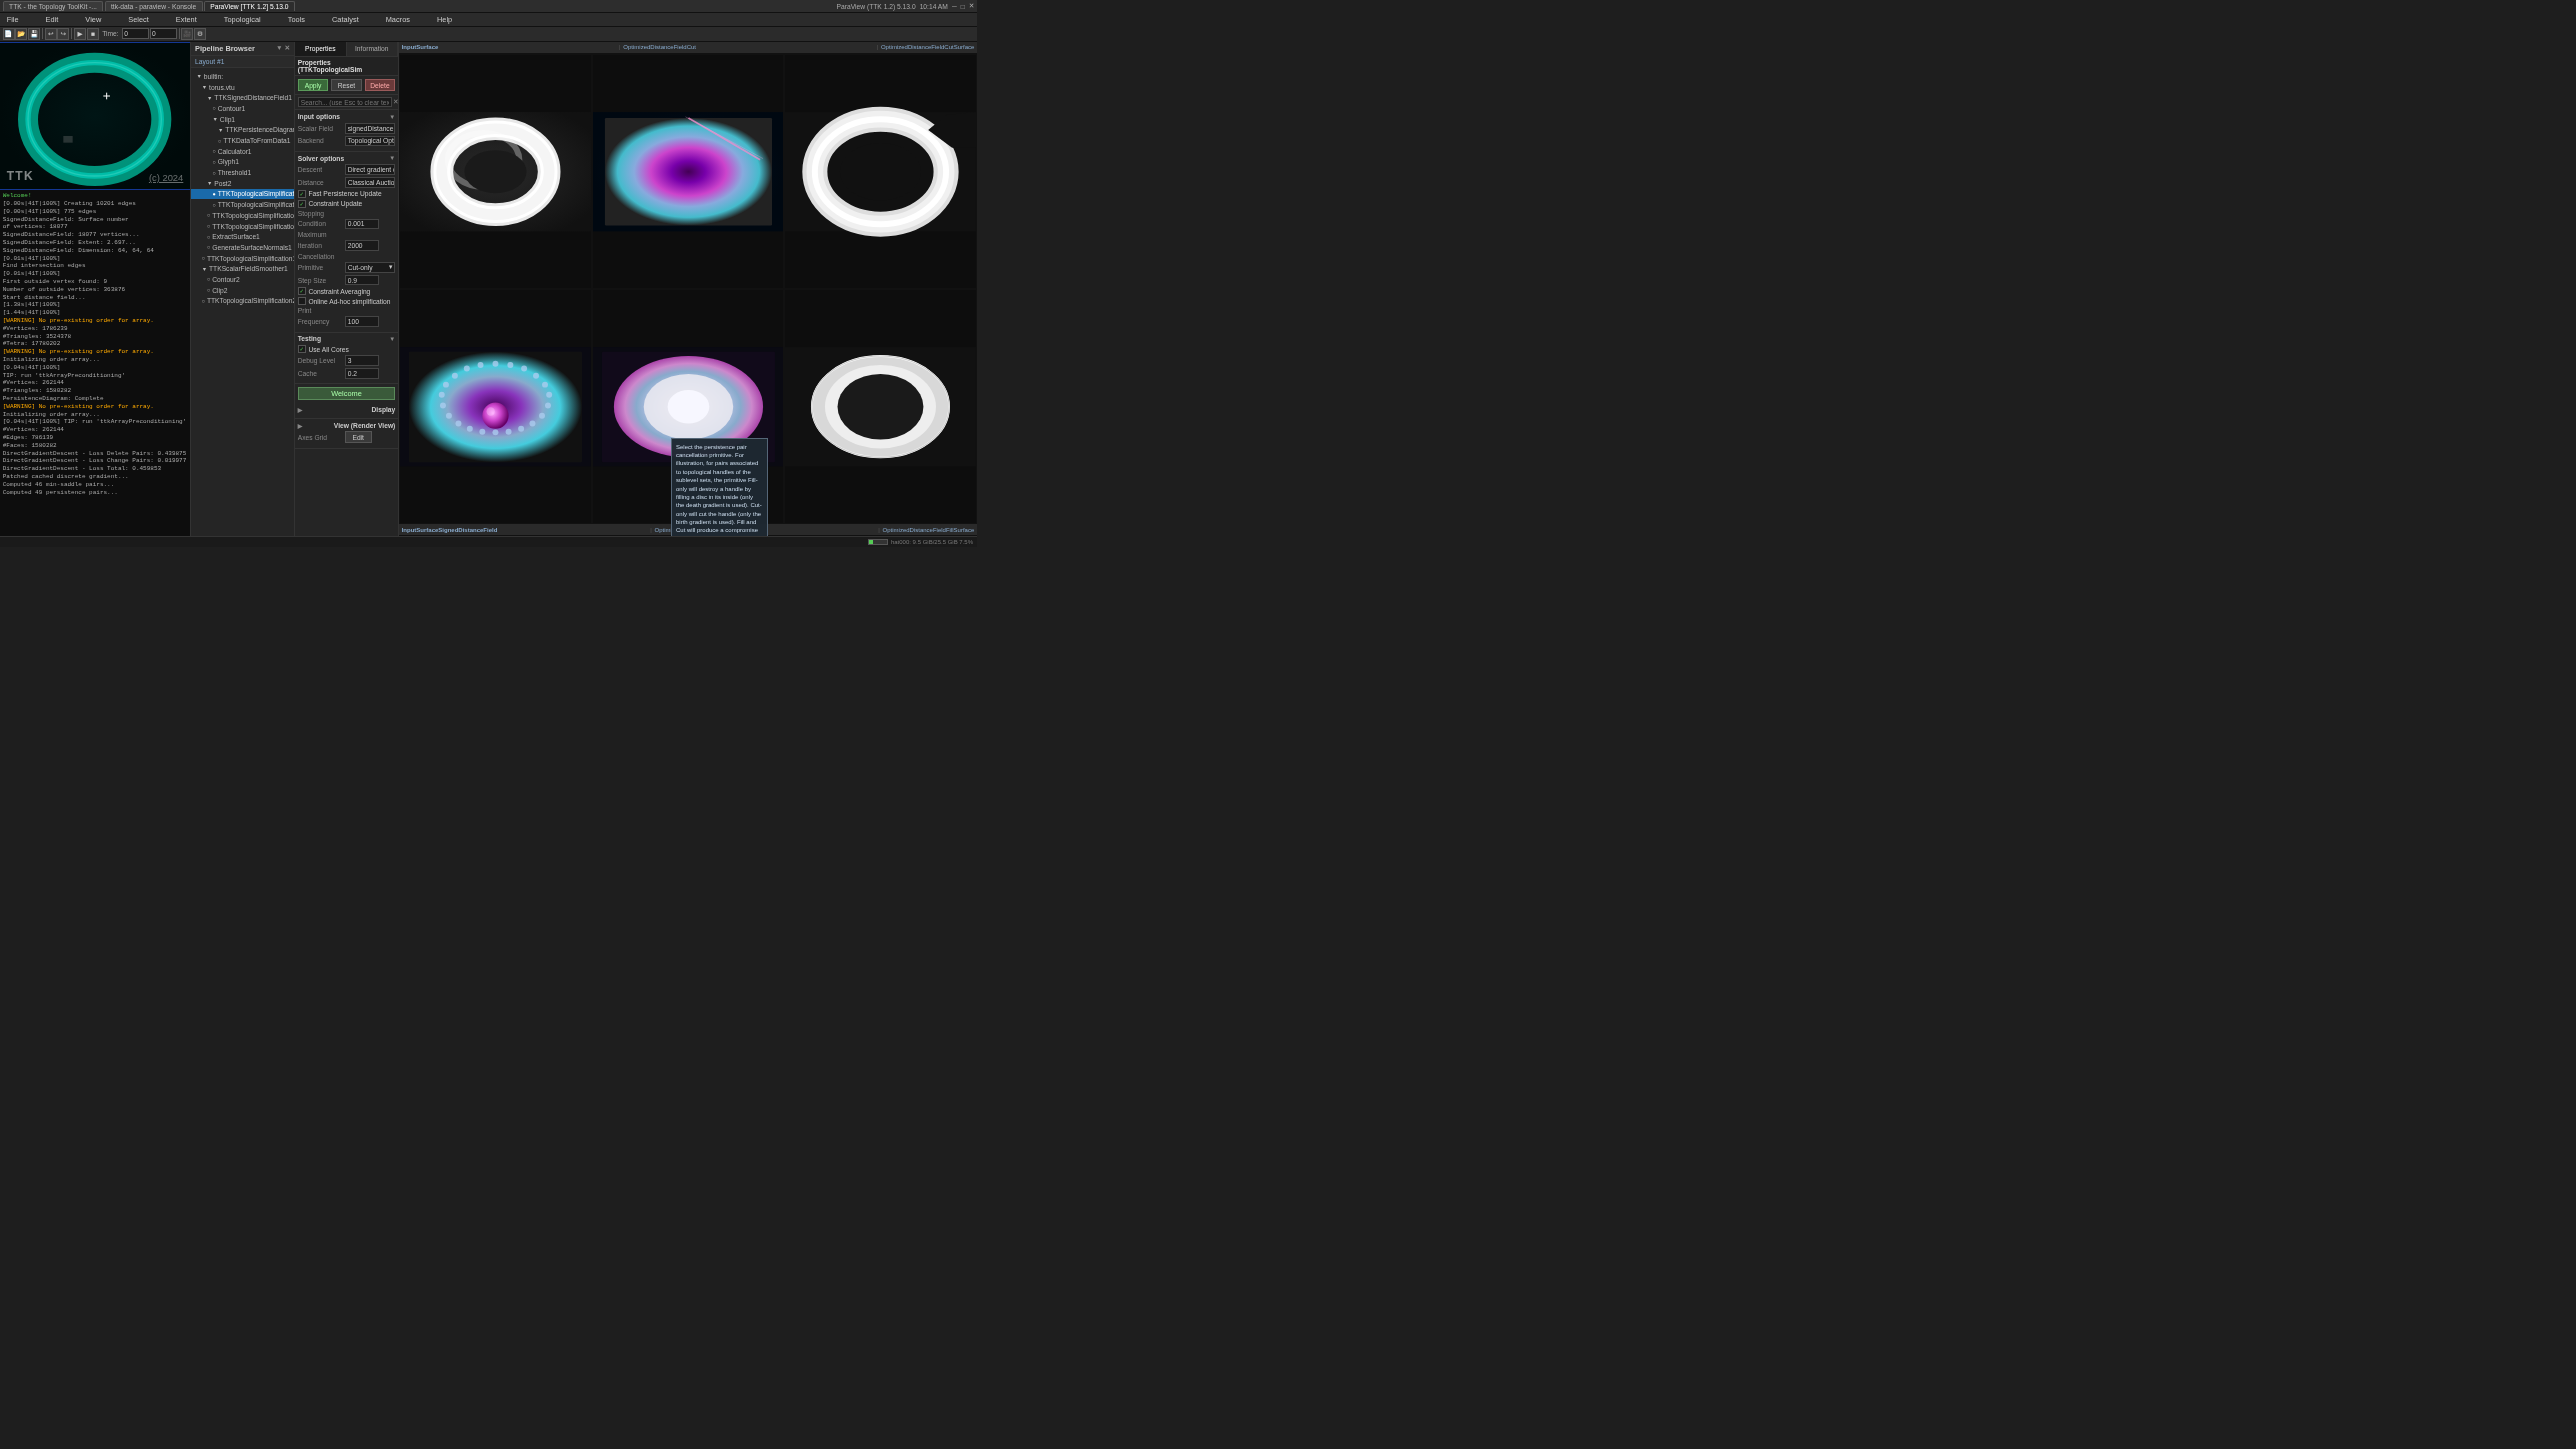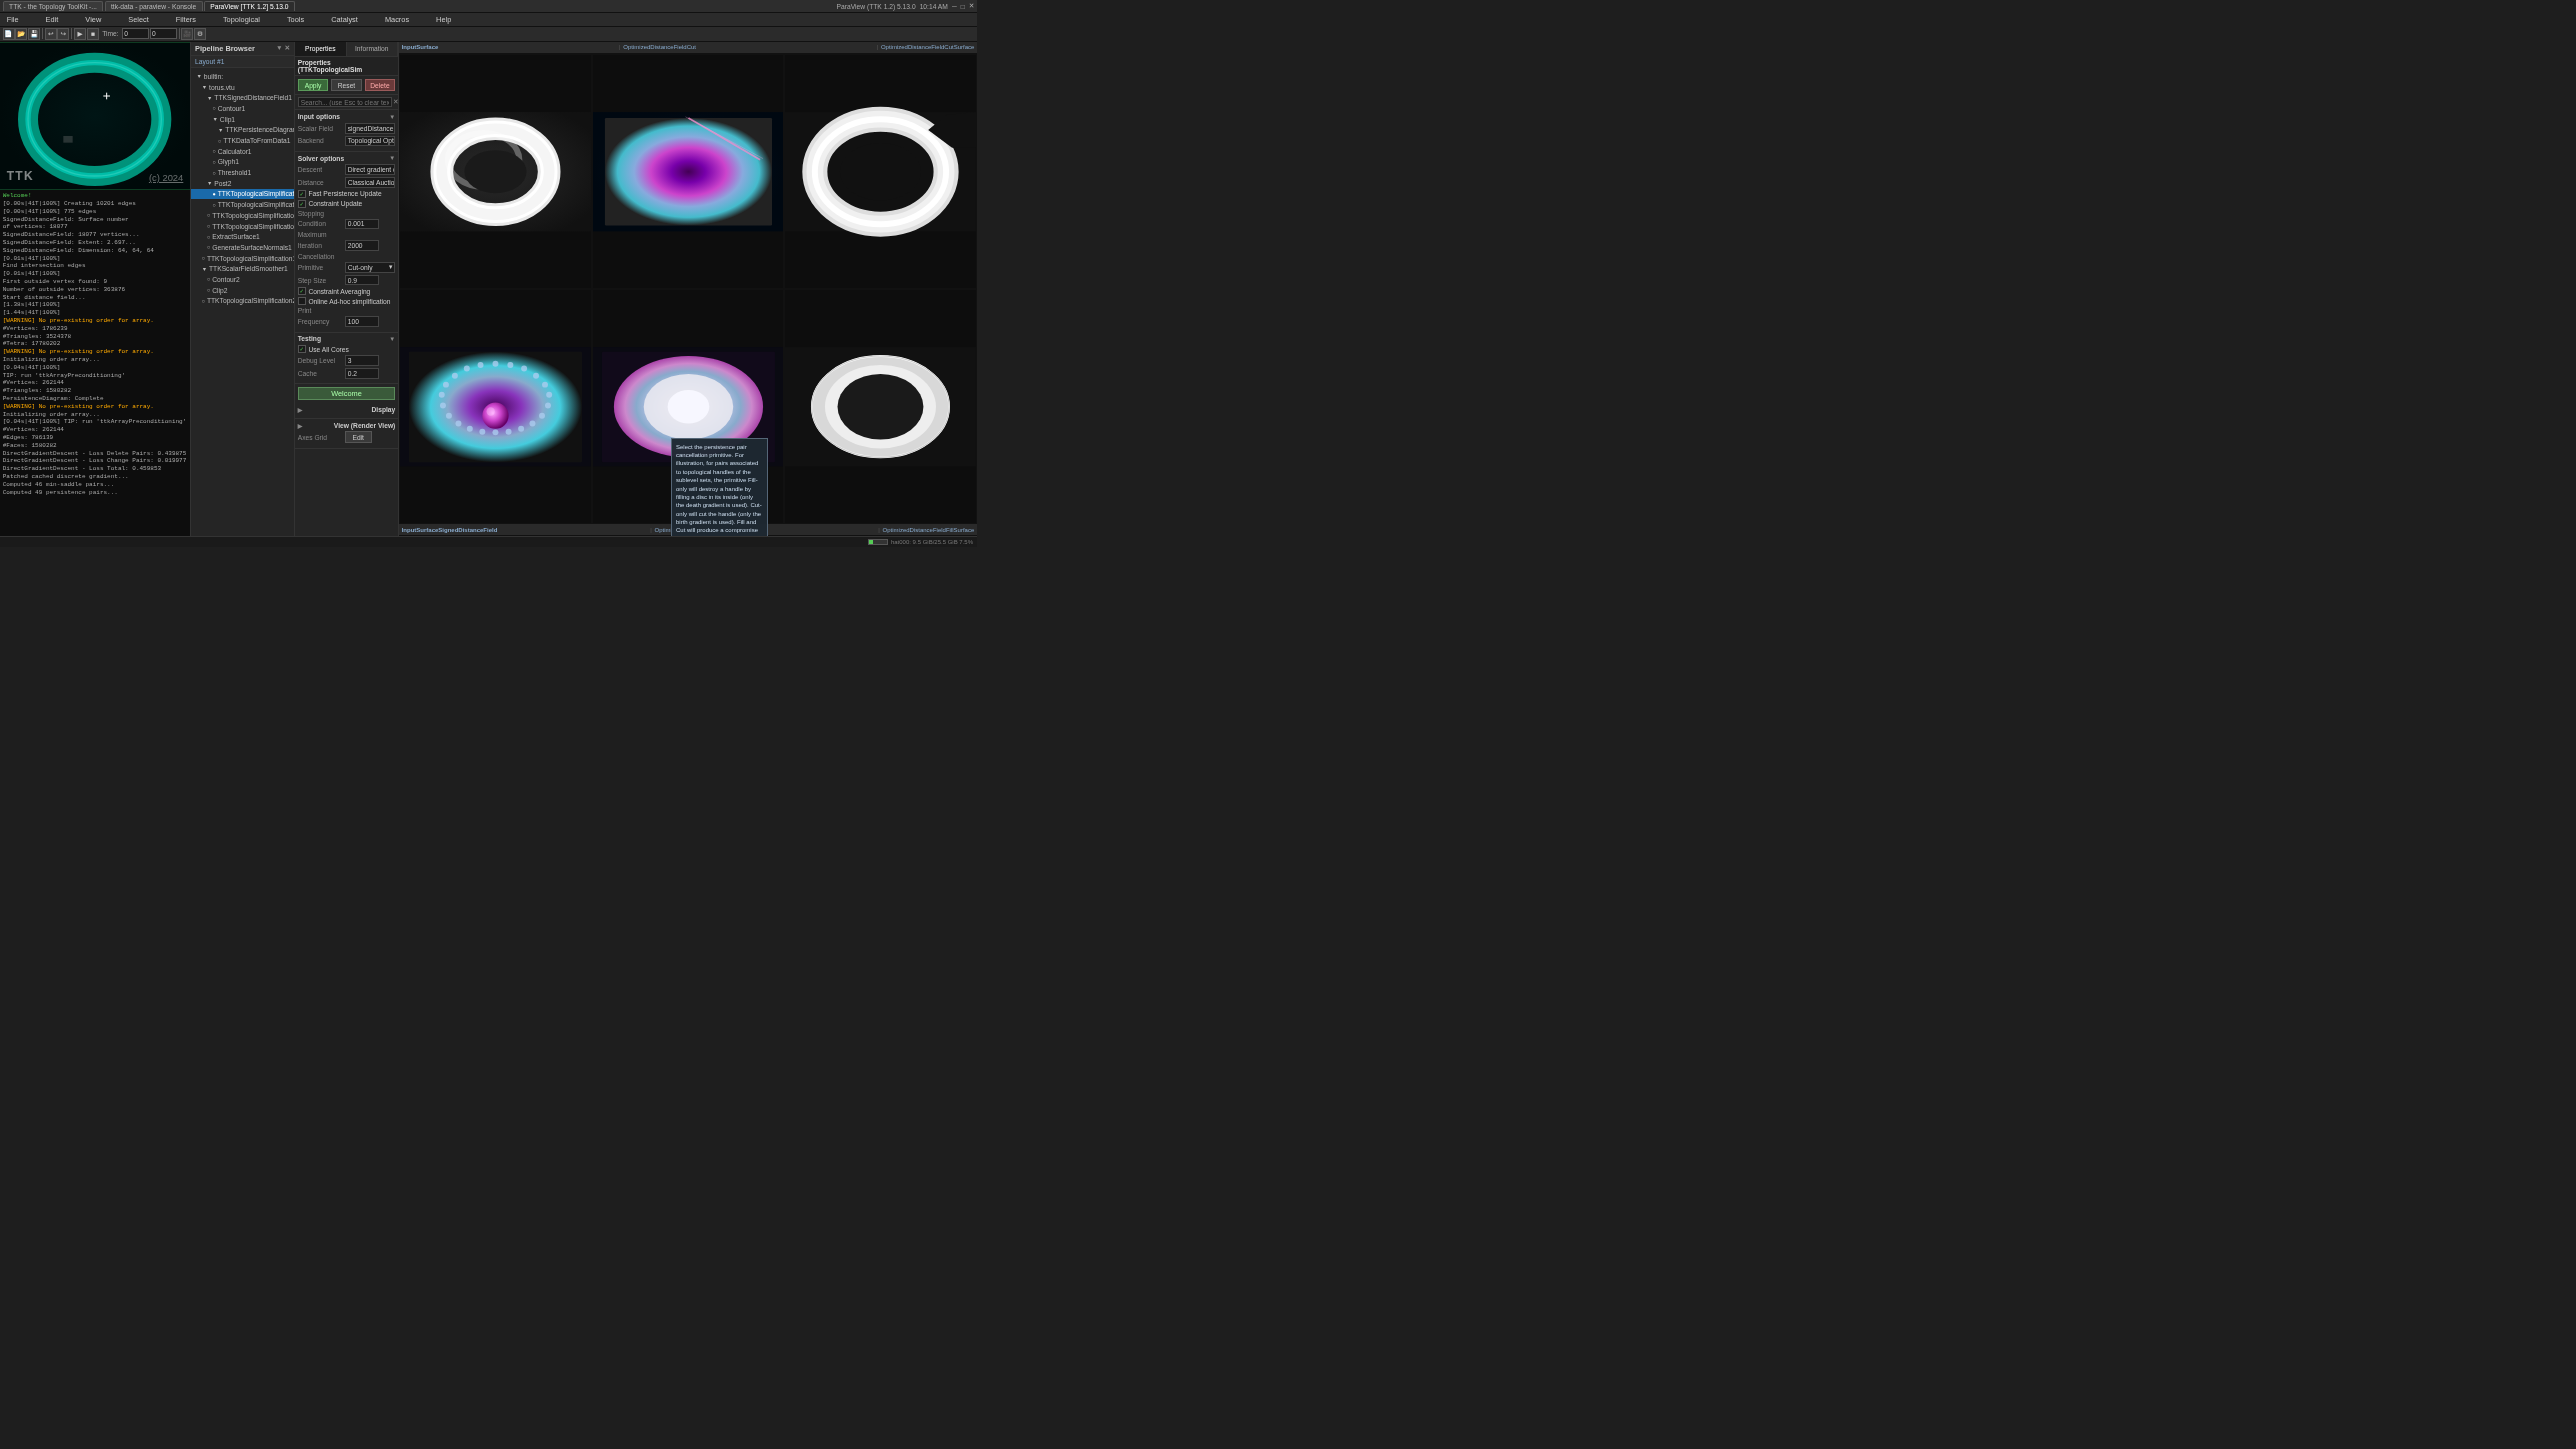--- a/index.html
+++ b/index.html
@@ -126,21 +126,21 @@
       width: 191px;
       background: #0d0d0d;
       display: flex;
       flex-direction: column;
       flex-shrink: 0;
       border-right: 1.3px solid #333;
       overflow: hidden;
     }
     .torus-preview {
       height: 148px;
-      background: #14532d;
+      background: #1d4ed8;
       position: relative;
       display: flex;
       align-items: center;
       overflow: hidden;
     }
     .ttk-watermark {
       position: absolute;
       bottom: 6.7px;
       left: 6.7px;
       font-size: 12px;
@@ -482,21 +482,21 @@
     <span>□</span>
     <span>✕</span>
   </div>
 </div>
 
 <div class="menu-bar">
   <div class="menu-item">File</div>
   <div class="menu-item">Edit</div>
   <div class="menu-item">View</div>
   <div class="menu-item">Select</div>
-  <div class="menu-item">Filters</div>
+  <div class="menu-item">Extent</div>
   <div class="menu-item">Topological</div>
   <div class="menu-item">Tools</div>
   <div class="menu-item">Catalyst</div>
   <div class="menu-item">Macros</div>
   <div class="menu-item">Help</div>
 </div>
 
 <div class="toolbar">
   <div class="toolbar-btn">📄</div>
   <div class="toolbar-btn">📂</div>

